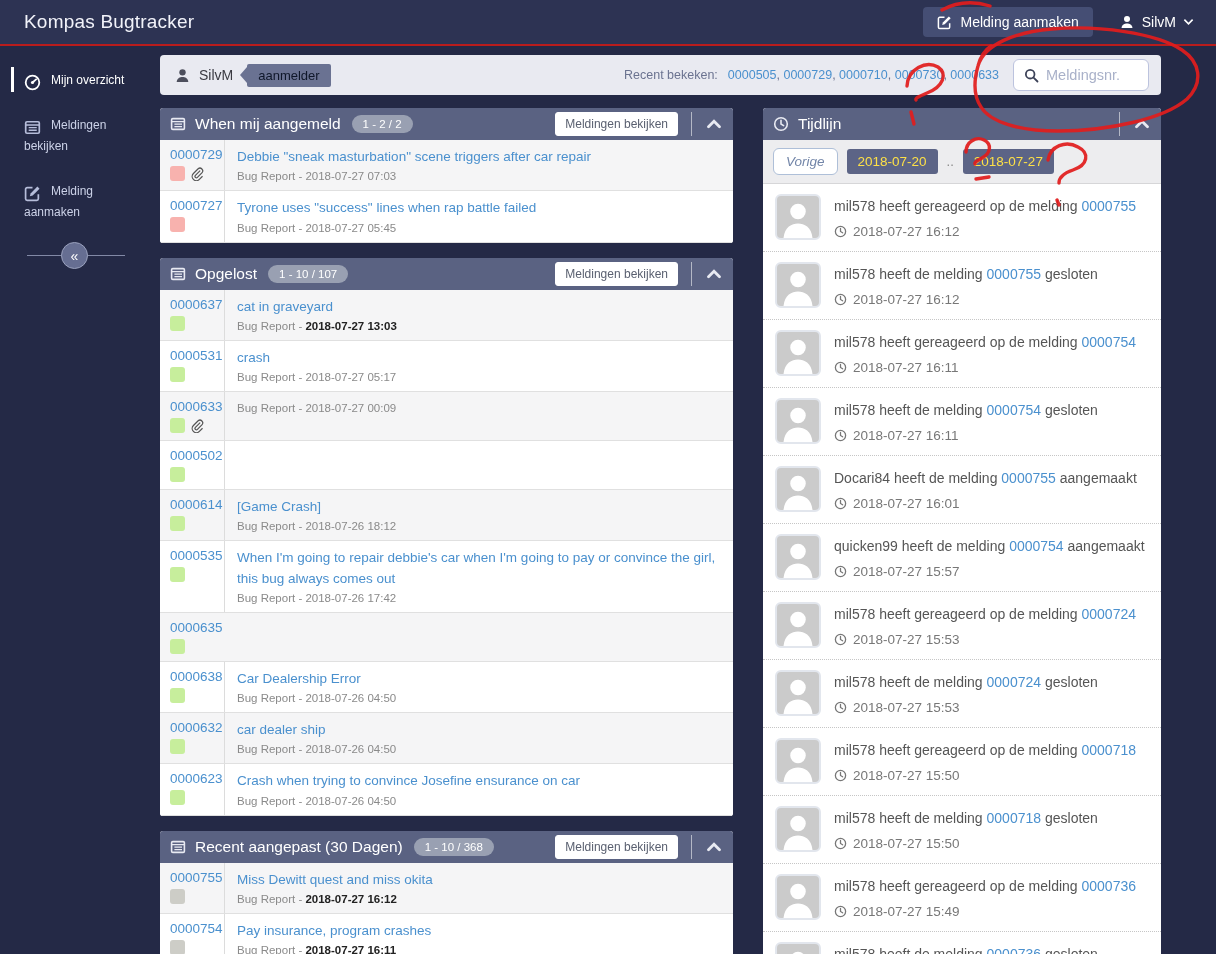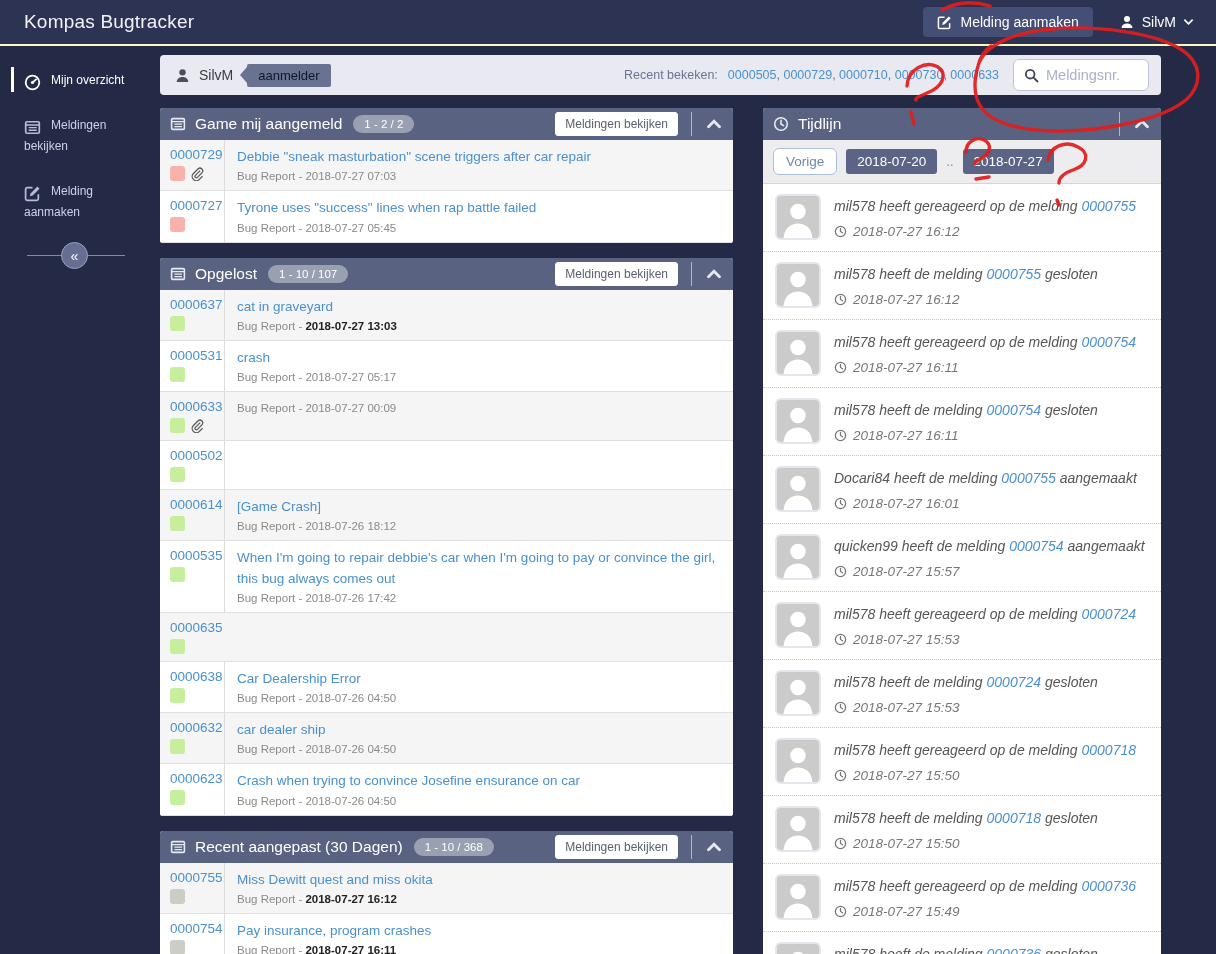--- a/index.html
+++ b/index.html
@@ -7,21 +7,21 @@
   body {
     font-family:"Liberation Sans","DejaVu Sans",sans-serif;
     background:var(--page-bg,#242946);
     position:relative;
   }
   a { text-decoration:none; cursor:pointer; }
 
   
   .topbar {
     height:46px; background:var(--topbar-bg,#2d3353);
-    border-bottom:2px solid #fef9c3;
+    border-bottom:2px solid #b91c1c;
     display:flex; align-items:center; padding:0 22px 0 24px;
     color:#eef0f8;
   }
   .topbar-title { font-size:19px; letter-spacing:.2px; color:#f2f3fa; }
   .topbar-right { margin-left:auto; display:flex; align-items:center; gap:26px; }
   .new-issue-btn {
     background:#454e74; border:none; border-radius:4px; color:#fff;
     font-size:14px; padding:7px 14px; display:flex; align-items:center; gap:8px;
     font-family:inherit; cursor:pointer;
   }
@@ -118,31 +118,31 @@
   .bmeta { font-size:11.5px; color:#8a8a8a; margin-top:3px; }
   .bdate.bold { color:#222; font-weight:bold; }
 
   
   .tl-controls {
     background:#ededef; border-bottom:1px solid #d6d6d8; padding:8px 10px;
     display:flex; align-items:center; gap:9px;
   }
   .prev-btn {
     background:#fff; border:1px solid #aebfd8; border-radius:6px; color:#7285a8;
-    font-size:13.5px; padding:5px 12px; font-family:inherit; cursor:pointer;
-  }
-  .date-badge { background:#5c6486; color:#ffffff; border-radius:3px; font-size:13.5px; padding:5px 11px; }
+    font-size:13.5px; padding:5px 12px; font-family:inherit; cursor:pointer;font-style:italic;
+  }
+  .date-badge { background:#5c6486; color:#fde047; border-radius:3px; font-size:13.5px; padding:5px 11px; }
   .date-sep { color:#8a8a8a; font-size:13px; }
   .tl-body { background:#fff; }
   .tl-entry { display:flex; gap:13px; padding:10px 12px 11px; border-bottom:1px dotted #c6c6c6; }
   .avatar {
     width:46px; height:46px; flex:0 0 46px; background:#cbcbcb;
     border:2px solid #e2e6ed; border-radius:6px; overflow:hidden;
   }
-  .tl-text { padding-top:3px;font-style:italic; }
+  .tl-text { padding-top:3px; }
   .tl-line1 { font-size:14px; color:#555; line-height:1.4; }
   .tl-line1 a { color:var(--link-color,#4a90ce); }
   .tl-line2 { margin-top:7px; display:flex; align-items:center; gap:6px; font-size:13.5px; color:#777; }
   .tl-line2 .icon { color:#777; }
 
   
   .annotation-overlay {
     position:absolute; left:0; top:0; width:1216px; height:954px;
     pointer-events:none; z-index:50;
   }
@@ -248,21 +248,21 @@
       <div class="col-left">
 
         <div class="panel">
           <div class="panel-header">
             <span class="icon">
               <svg width="16" height="16" viewBox="0 0 16 16">
                   <rect x="1.6" y="2.6" width="12.8" height="10.8" rx="1.2" fill="none" stroke="currentColor" stroke-width="1.6"></rect>
                   <path d="M1.6 5.6h12.8M4.4 8.1h7.6M4.4 10.6h7.6" stroke="currentColor" stroke-width="1.3" fill="none"></path>
                 </svg>
             </span>
-            <span class="panel-title">Game mij aangemeld</span>
+            <span class="panel-title">When mij aangemeld</span>
             <span class="count-pill">1 - 2 / 2</span>
             <div class="panel-tools">
               <button class="view-btn">Meldingen bekijken</button>
               <span class="header-divider"></span>
               <button class="chevron-btn">
                 <span class="icon">
                     <svg width="14" height="10" viewBox="0 0 12 8">
                       <path d="M1.3 6.3L6 1.6l4.7 4.7" fill="none" stroke="currentColor" stroke-width="2.4" stroke-linecap="round"></path>
                     </svg>
                   </span>

